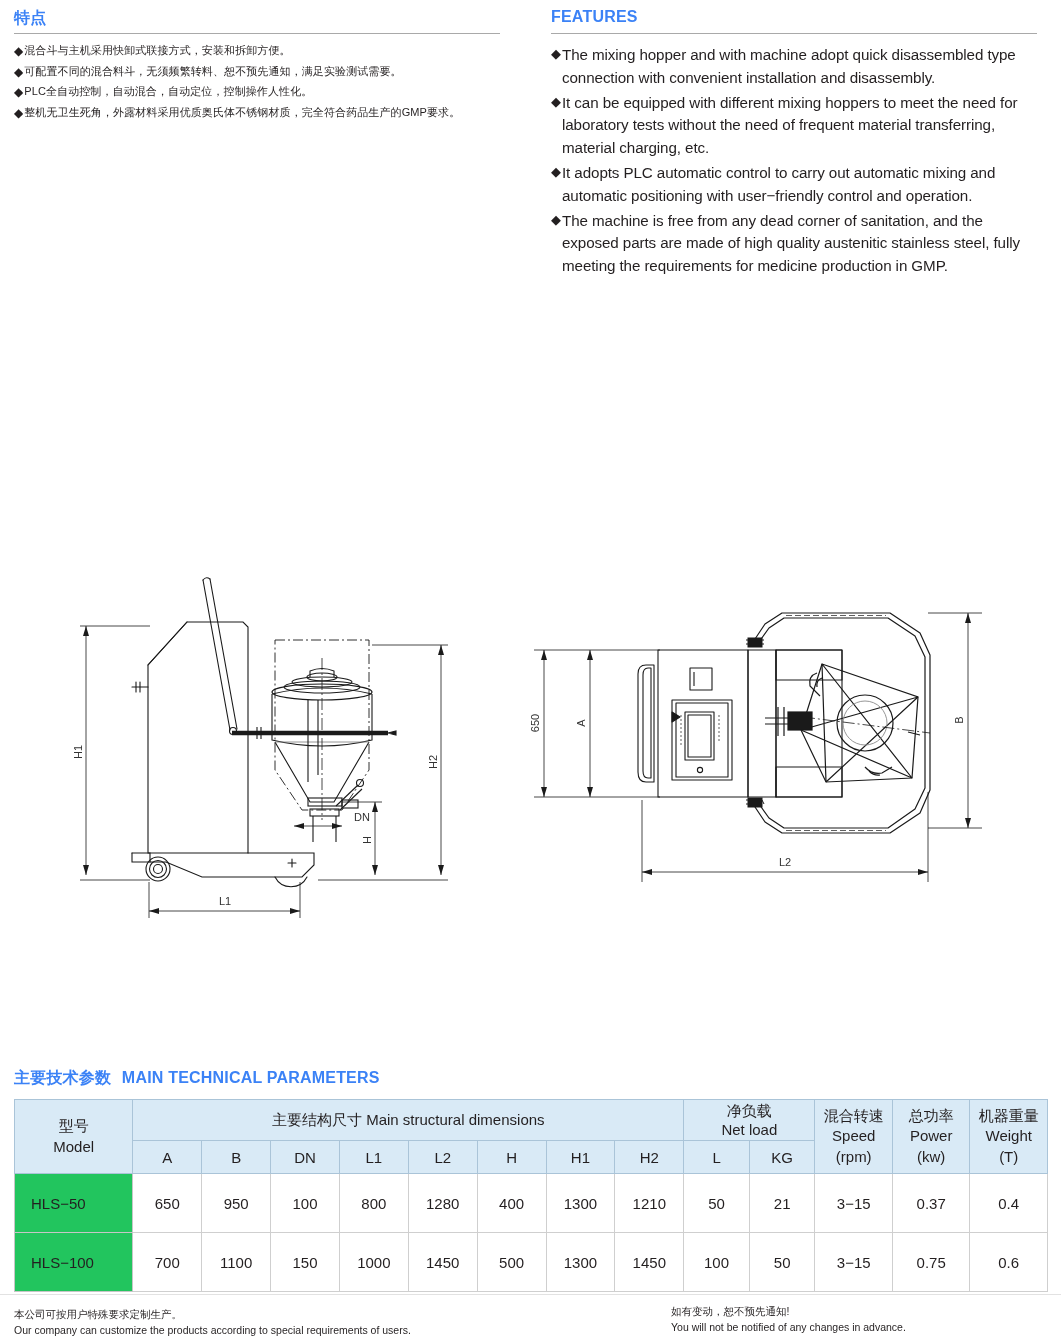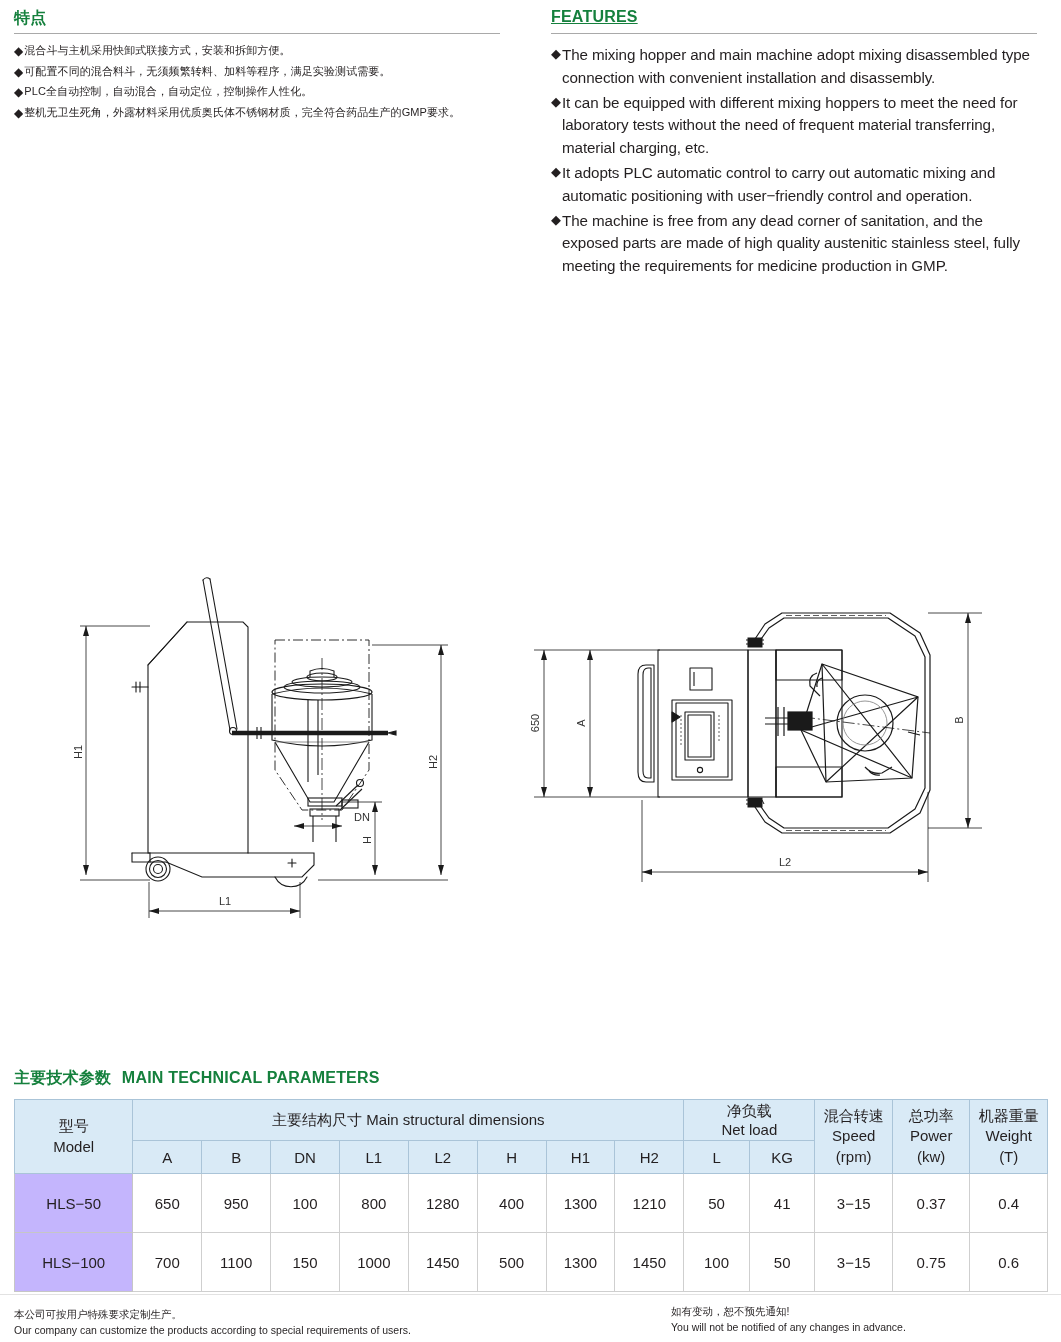--- a/index.html
+++ b/index.html
@@ -14,21 +14,21 @@
     font-family: "Liberation Sans", "DejaVu Sans", sans-serif;
     color: #231f20;
     overflow: hidden;
   }
 
   
   .section-head {
     position: absolute;
     font-size: 16px;
     font-weight: bold;
-    color: #15803d;
+    color: #3b82f6;
     letter-spacing: 0.2px;
     white-space: nowrap;
   }
   .head-rule {
     position: absolute;
     height: 1px;
     background: #a9a9a9;
   }
 
   
@@ -113,22 +113,23 @@
   }
   th.group-head { height: 40px; }
   th.sub-head   { height: 32px; }
   th.tall-head  { height: 72px; line-height: 1.34; }
   table.params tbody td {
     height: 58px;
     border-color: #cfcfcf;
     background: #ffffff;
   }
   table.params tbody td.model-cell {
-    background: #c4b5fd;
-    text-align: center;
+    background: #22c55e;
+    text-align: left;
+    padding-left: 16px;
     border-color: #c6c6c6;
   }
 
   
   .footer-block {
     position: absolute;
     font-size: 10.5px;
     line-height: 1.55;
     color: #231f20;
     white-space: nowrap;
@@ -148,39 +149,39 @@
 <div class="section-head" style="left:14px; top:8px;">特点</div>
 <div class="head-rule" style="left:14px; top:33px; width:486px;"></div>
 
 <div class="feat-list feat-cn" style="left:14px; top:42px; width:490px;">
   <div class="feat-item">
     <span class="bullet">◆</span>
     <span class="feat-text">混合斗与主机采用快卸式联接方式，安装和拆卸方便。</span>
   </div>
   <div class="feat-item">
     <span class="bullet">◆</span>
-    <span class="feat-text">可配置不同的混合料斗，无须频繁转料、加料等程序，满足实验测试需要。</span>
+    <span class="feat-text">可配置不同的混合料斗，无须频繁转料、恕不预先通知，满足实验测试需要。</span>
   </div>
   <div class="feat-item">
     <span class="bullet">◆</span>
     <span class="feat-text">PLC全自动控制，自动混合，自动定位，控制操作人性化。</span>
   </div>
   <div class="feat-item">
     <span class="bullet">◆</span>
     <span class="feat-text">整机无卫生死角，外露材料采用优质奥氏体不锈钢材质，完全符合药品生产的GMP要求。</span>
   </div>
 </div>
 
-<div class="section-head" style="left:551px; top:8px;text-decoration:underline;">FEATURES</div>
+<div class="section-head" style="left:551px; top:8px;">FEATURES</div>
 <div class="head-rule" style="left:551px; top:33px; width:486px;"></div>
 
 <div class="feat-list feat-en" style="left:551px; top:44px; width:492px;">
   <div class="feat-item">
     <span class="bullet">◆</span>
-    <span class="feat-text">The mixing hopper and main machine adopt mixing disassembled type connection with convenient installation and disassembly.</span>
+    <span class="feat-text">The mixing hopper and with machine adopt quick disassembled type connection with convenient installation and disassembly.</span>
   </div>
   <div class="feat-item">
     <span class="bullet">◆</span>
     <span class="feat-text">It can be equipped with different mixing hoppers to meet the need for laboratory tests without the need of frequent material transferring, material charging, etc.</span>
   </div>
   <div class="feat-item">
     <span class="bullet">◆</span>
     <span class="feat-text">It adopts PLC automatic control to carry out automatic mixing and automatic positioning with  user−friendly control and operation.</span>
   </div>
   <div class="feat-item">
@@ -457,21 +458,21 @@
         <td class="model-cell">HLS−50</td>
         <td>650</td>
         <td>950</td>
         <td>100</td>
         <td>800</td>
         <td>1280</td>
         <td>400</td>
         <td>1300</td>
         <td>1210</td>
         <td>50</td>
-        <td>41</td>
+        <td>21</td>
         <td>3−15</td>
         <td>0.37</td>
         <td>0.4</td>
       </tr>
       <tr>
         <td class="model-cell">HLS−100</td>
         <td>700</td>
         <td>1100</td>
         <td>150</td>
         <td>1000</td>

